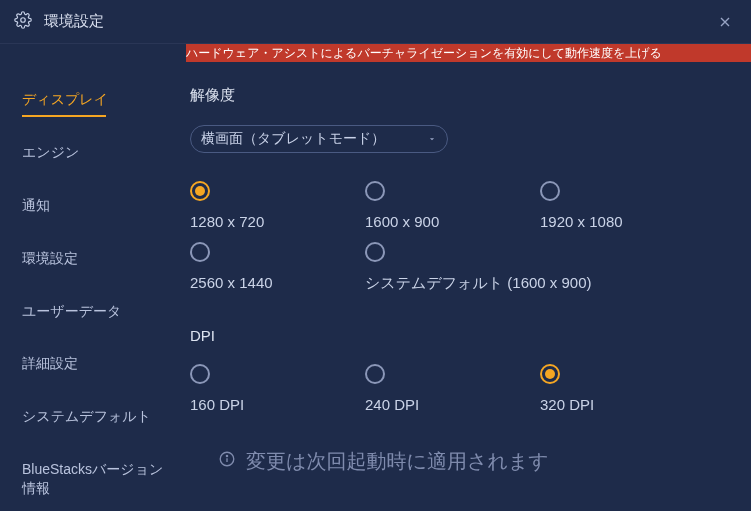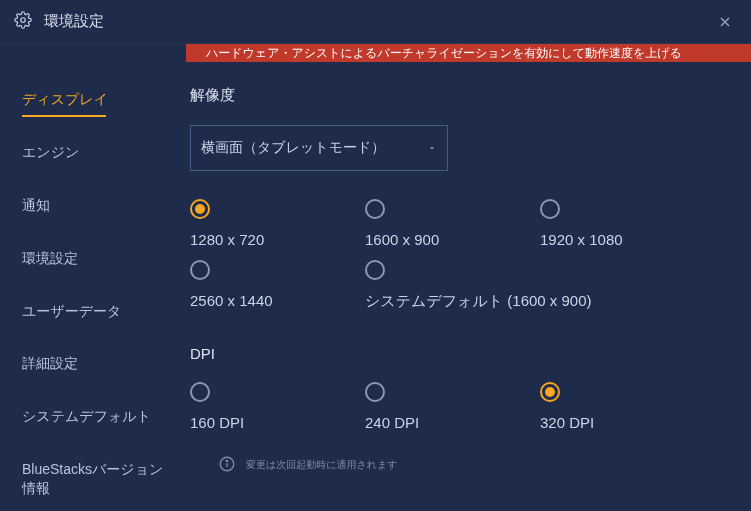--- a/index.html
+++ b/index.html
@@ -23,21 +23,20 @@
   .close-btn { width: 24px; height: 24px; display:flex; align-items:center; justify-content:center; cursor:pointer; color:#98a4c4; }
   .close-btn svg { width: 16px; height: 16px; stroke: currentColor; }
 
   .banner {
     margin-left: 186px;
     background: #c0392b;
     color: #fff;
     font-size: 12px;
     height: 18px;
     display: flex; align-items: flex-end;
-    padding-left: 20px;
     justify-content: space-between;
   }
   .banner-link {
     background: #e74c3c;
     padding: 0 14px;
     height: 100%;
     display: flex; align-items: center;
     font-size: 12px;
     cursor: pointer;
   }
@@ -74,23 +73,23 @@
     padding: 20px 14px 0 4px;
   }
   .section-label {
     font-size: 15px;
     color: #dde3f0;
     margin-bottom: 20px;
     margin-top: 4px;
   }
   .select-wrap {
     width: 258px;
-    height: 46px;
+    height: 28px;
     border: 1px solid #4a5a82;
-    border-radius: 0;
+    border-radius: 14px;
     display: flex; align-items: center;
     padding: 0 10px;
     justify-content: space-between;
     cursor: pointer;
     margin-bottom: 28px;
     color:#c9d2e8;
     font-size: 14px;
   }
   .select-arrow { width:10px; height:10px; }
 
@@ -123,21 +122,21 @@
     border-radius: 50%;
   }
   .radio-wide { grid-column: span 2; }
 
   .footer-note {
     position: absolute;
     bottom: 36px;
     left: 218px;
     display:flex; align-items:center; gap:10px;
     color:#7f8bad;
-    font-size: 10px;
+    font-size: 20px;
   }
   .info-icon { width:18px; height:18px; }
 </style>
 </head>
 <body>
 
 <div class="titlebar">
   <div class="titlebar-left">
     <span>
       <svg class="gear-icon" viewBox="0 0 24 24" stroke-width="1.6">

